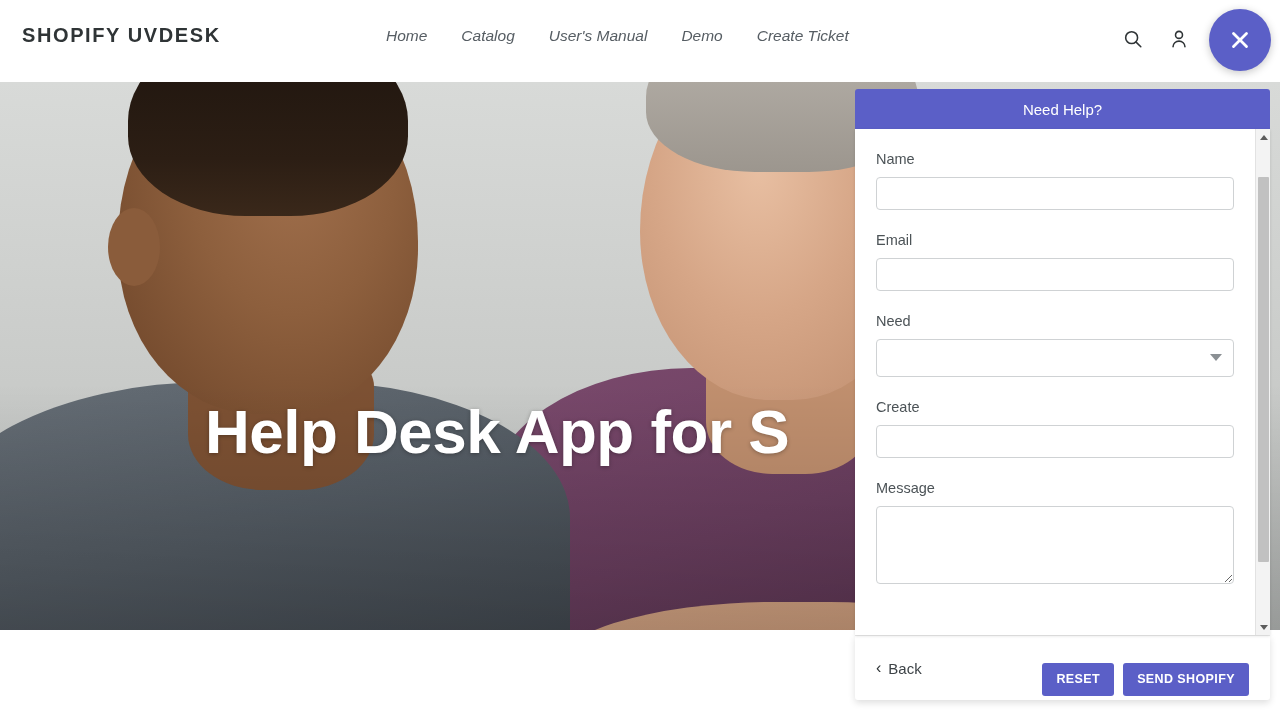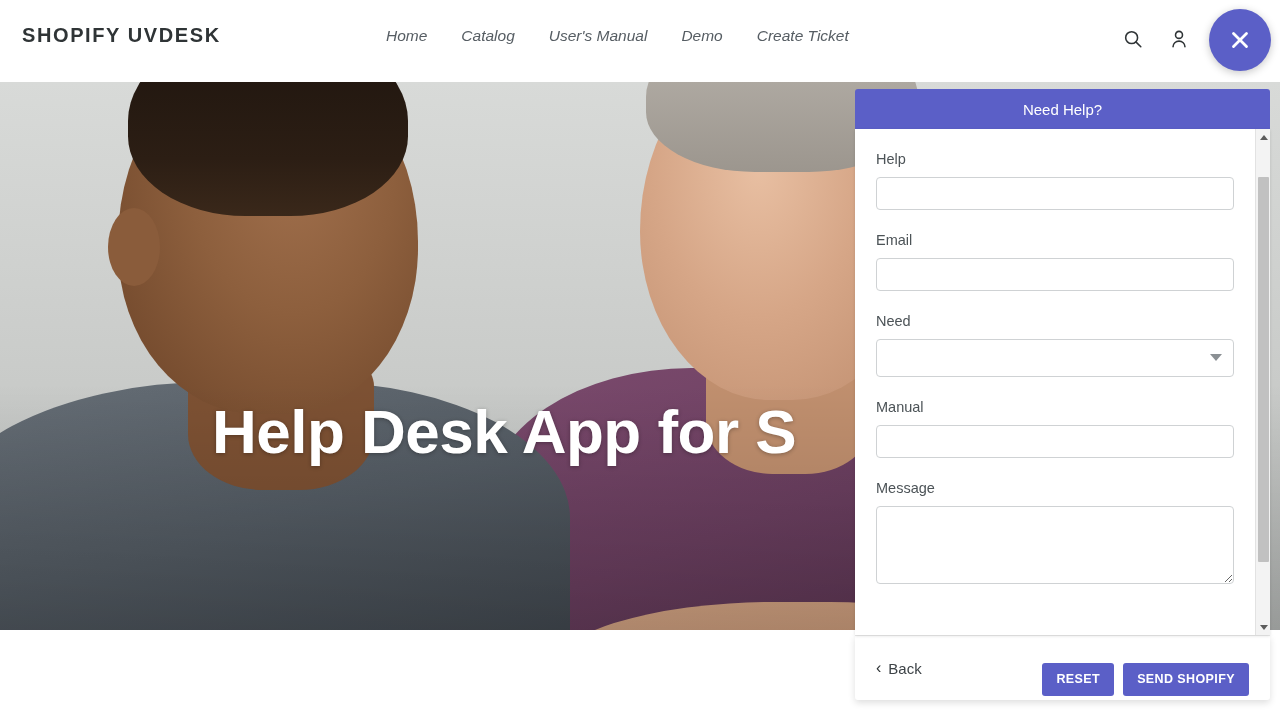--- a/index.html
+++ b/index.html
@@ -133,21 +133,21 @@
     position: absolute; left: 548px; top: 520px;
     width: 470px; height: 150px;
     border-radius: 48% 40% 30% 26%;
     background: linear-gradient(170deg, #d8a887 0%, #c08f6e 100%);
   }
   .hp-vig {
     position: absolute; inset: 0;
     background: linear-gradient(180deg, rgba(0,0,0,0) 55%, rgba(0,0,0,0.18) 100%);
   }
   .hero-title {
-    position: absolute; left: 212px; top: 314px;
+    position: absolute; left: 205px; top: 314px;
     font-size: 62px; font-weight: bold;
     color: #ffffff;
     letter-spacing: -0.5px;
     white-space: nowrap;
     text-shadow: 0 1px 4px rgba(0,0,0,0.30);
     z-index: 5;
   }
 
   
   .widget {
@@ -334,41 +334,41 @@
     <div class="hero-title">Help Desk App for S</div>
   </div>
 
   <div class="widget">
 
     <div class="widget-header">Need Help?</div>
 
     <div class="widget-body">
 
       <div class="field">
-        <label class="field-label">Help</label>
+        <label class="field-label">Name</label>
         <input class="text-input" type="text" placeholder="" style="">
       </div>
 
       <div class="field">
         <label class="field-label">Email</label>
         <input class="text-input" type="text" placeholder="" style="">
       </div>
 
       <div class="field">
         <label class="field-label">Need</label>
         <div class="select-wrap">
           <select class="select-input">
             <option></option>
           </select>
           <span class="select-caret"></span>
         </div>
       </div>
 
       <div class="field">
-        <label class="field-label">Manual</label>
+        <label class="field-label">Create</label>
         <input class="text-input" type="text" placeholder="" style="">
       </div>
 
       <div class="field">
         <label class="field-label">Message</label>
         <textarea class="textarea-input" placeholder="" style=""></textarea>
       </div>
 
       <div class="wscroll">
         <div class="wscroll-up">

